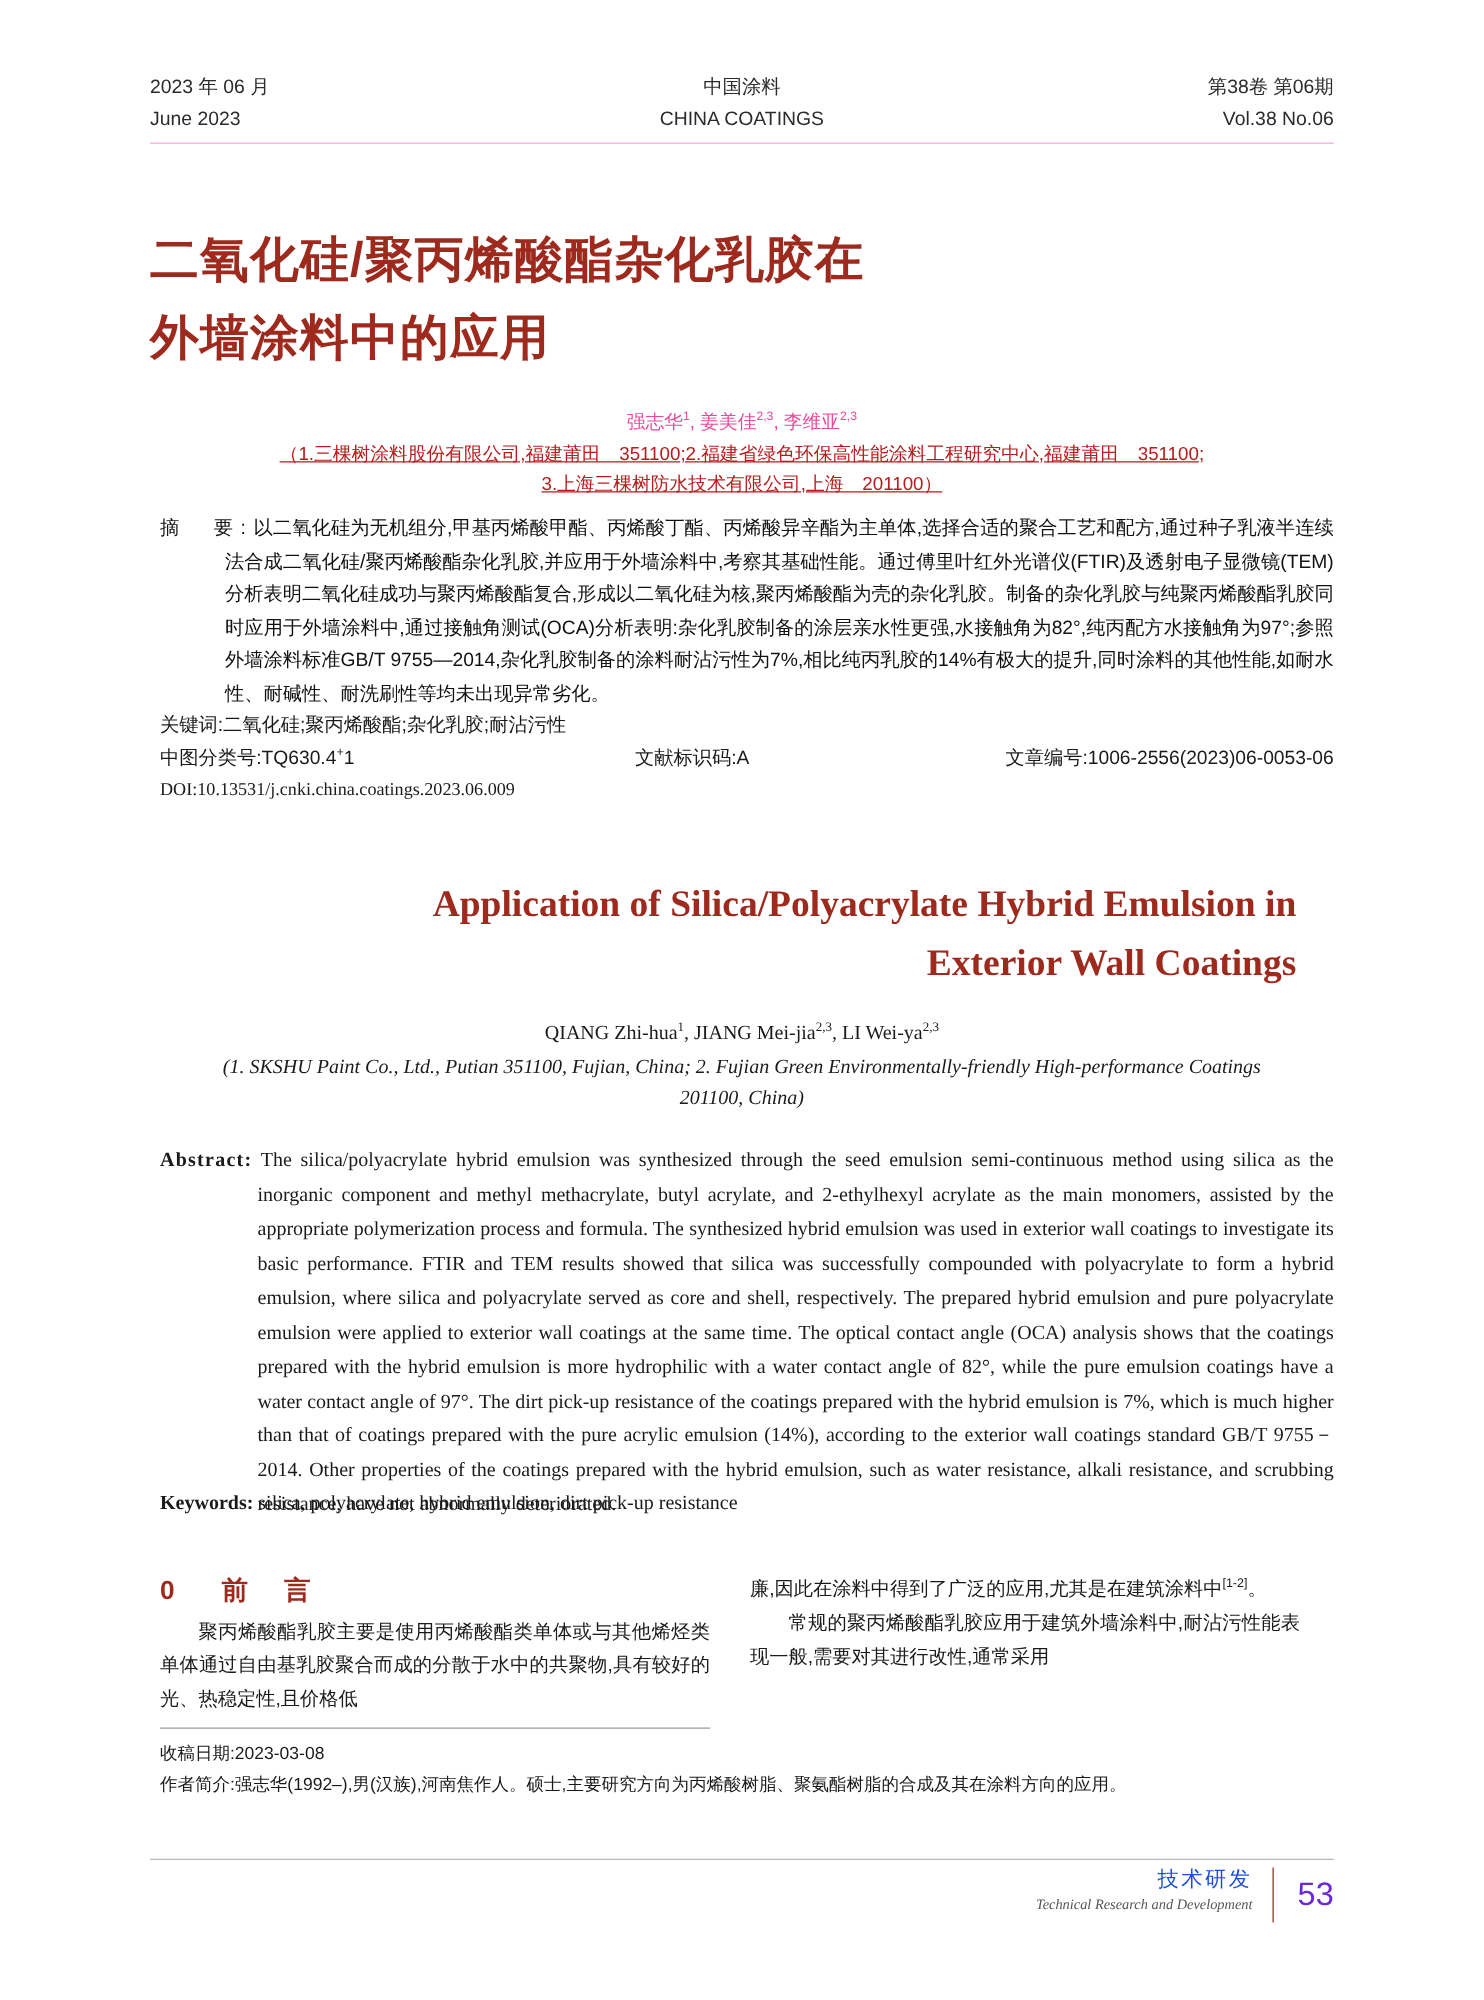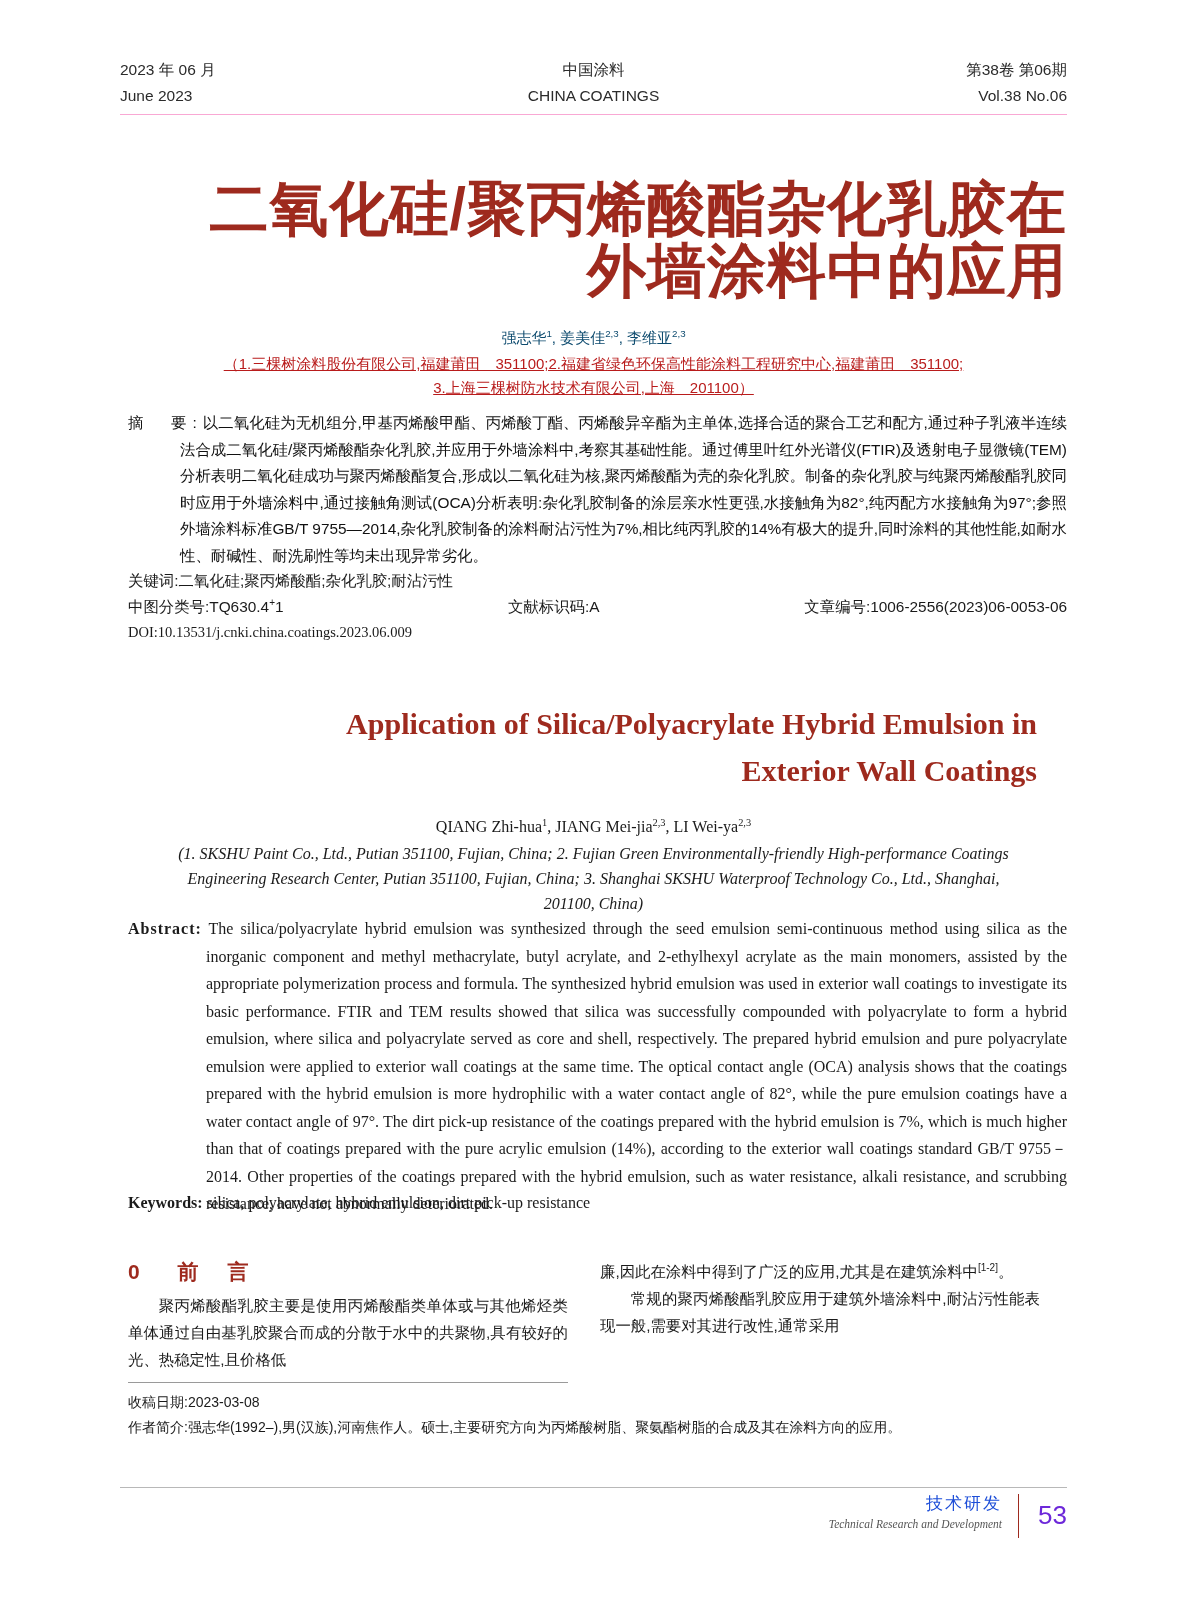--- a/index.html
+++ b/index.html
@@ -43,38 +43,38 @@
   .runhead .center { left: 0; right: 0; text-align: center; }
   .runhead .right { right: 0; text-align: right; }
   .runhead .l2 { top: 26px; }
 
   
   .cn-title {
     position: absolute;
     left: 120px;
     right: 120px;
     top: 178px;
-    text-align: right;
+    text-align: left;
     font-family: "Liberation Sans", sans-serif;
     font-weight: bold;
-    font-size: 59px;
+    font-size: 39px;
     line-height: 62px;
     color: #9e2a1e;
     letter-spacing: 1px;
   }
 
   .cn-authors {
     position: absolute;
     left: 120px; right: 120px;
     top: 327px;
     text-align: center;
     font-family: "Liberation Sans", sans-serif;
     font-size: 15px;
     line-height: 22px;
-    color: #0c4a6e;
+    color: #ec4899;
   }
   .cn-affil {
     position: absolute;
     left: 120px; right: 120px;
     top: 352px;
     text-align: center;
     font-family: "Liberation Sans", sans-serif;
     font-size: 15px;
     line-height: 24px;
     color: #b91c1c;
@@ -330,21 +330,20 @@
     <div>Application of Silica/Polyacrylate Hybrid Emulsion in</div>
     <div>Exterior Wall Coatings</div>
   </div>
 
   <div class="en-authors">
     QIANG Zhi-hua<sup>1</sup>, JIANG Mei-jia<sup>2,3</sup>, LI Wei-ya<sup>2,3</sup>
   </div>
 
   <div class="en-affil">
     <div>(1. SKSHU Paint Co., Ltd., Putian 351100, Fujian, China; 2. Fujian Green Environmentally-friendly High-performance Coatings</div>
-    <div>Engineering Research Center, Putian 351100, Fujian, China; 3. Shanghai SKSHU Waterproof Technology Co., Ltd., Shanghai,</div>
     <div>201100, China)</div>
   </div>
 
   <div class="en-abs">
     <span class="ind">
       <span class="lbl">Abstract:</span>
       <span>The silica/polyacrylate hybrid emulsion was synthesized through the seed emulsion semi-continuous method using silica as the inorganic component and methyl methacrylate, butyl acrylate, and 2-ethylhexyl acrylate as the main monomers, assisted by the appropriate polymerization process and formula. The synthesized hybrid emulsion was used in exterior wall coatings to investigate its basic performance. FTIR and TEM results showed that silica was successfully compounded with polyacrylate to form a hybrid emulsion, where silica and polyacrylate served as core and shell, respectively. The prepared hybrid emulsion and pure polyacrylate emulsion were applied to exterior wall coatings at the same time. The optical contact angle (OCA) analysis shows that the coatings prepared with the hybrid emulsion is more hydrophilic with a water contact angle of 82°, while the pure emulsion coatings have a water contact angle of 97°. The dirt pick-up resistance of the coatings prepared with the hybrid emulsion is 7%, which is much higher than that of coatings prepared with the pure acrylic emulsion (14%), according to the exterior wall coatings standard GB/T 9755－2014. Other properties of the coatings prepared with the hybrid emulsion, such as water resistance, alkali resistance, and scrubbing resistance, have not abnormally deteriorated.</span>
     </span>
   </div>
 

